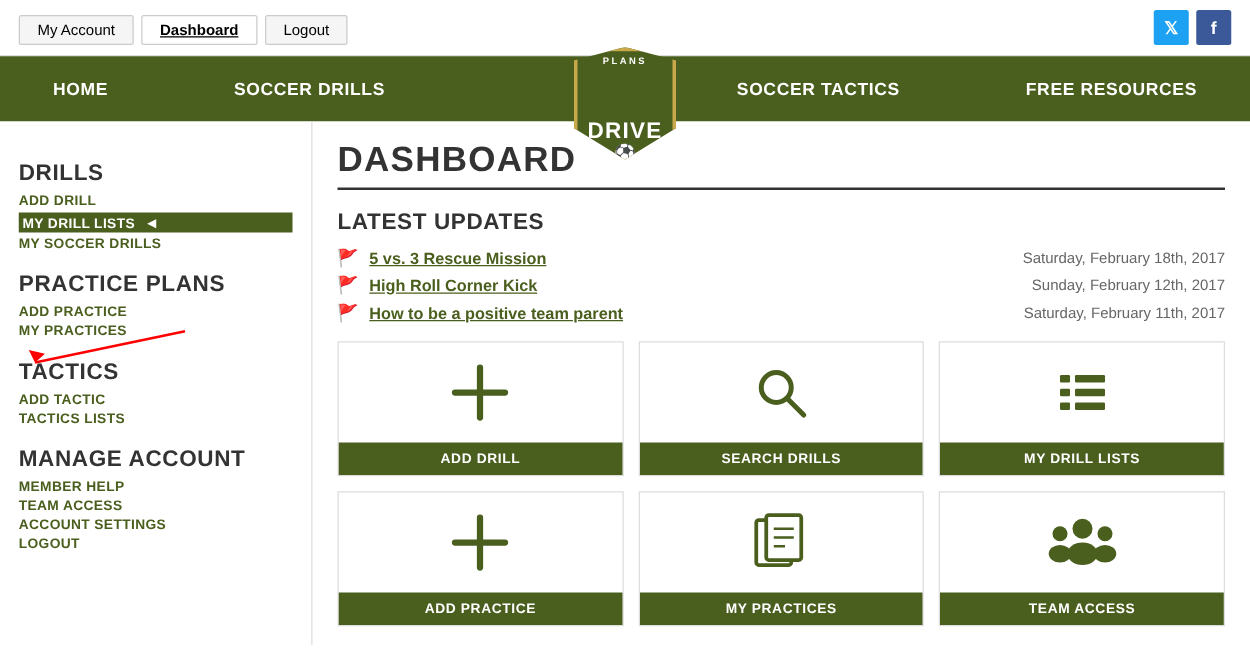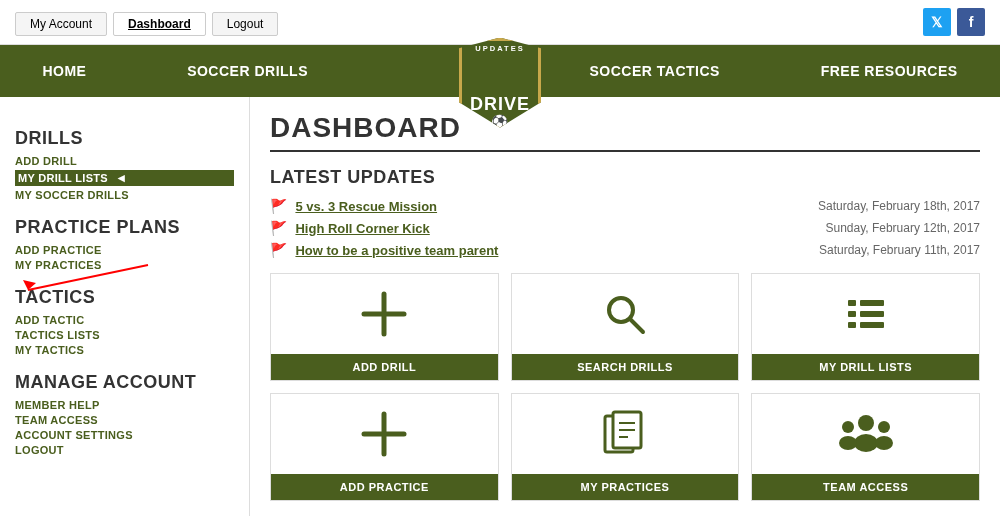--- a/index.html
+++ b/index.html
@@ -204,21 +204,21 @@
   <div class="main-nav">
     <div class="main-nav-item">HOME</div>
     <div class="main-nav-item">SOCCER DRILLS</div>
     <div class="main-nav-spacer"></div>
     <div class="main-nav-item">SOCCER TACTICS</div>
     <div class="main-nav-item">FREE RESOURCES</div>
   </div>
 
   <div style="position:absolute; left:50%; top:-10px; transform:translateX(-50%); z-index:20; width:88px; height:95px; display:flex; align-items:center; justify-content:center;">
     <div style="width:82px; height:90px; background:#4a5e1e; clip-path:polygon(50% 0%, 100% 12%, 100% 72%, 50% 100%, 0% 72%, 0% 12%); display:flex; flex-direction:column; align-items:center; justify-content:center; color:#fff; border:3px solid #c8a84b; position:relative;">
-      <span style="font-size:7.5px; letter-spacing:2px; font-weight:bold; margin-top:8px;">UPDATES</span>
+      <span style="font-size:7.5px; letter-spacing:2px; font-weight:bold; margin-top:8px;">PLANS</span>
       <span style="font-size:18px; font-weight:900; letter-spacing:1px; line-height:1;margin-top:42px;">DRIVE</span>
       <span style="font-size:14px; margin-top:1px;">⚽</span>
     </div>
   </div>
 </div>
 
 <div class="page-content annotation-container">
 
   <div class="sidebar">
 
@@ -240,21 +240,20 @@
     <div style="margin-top:12px;">
       <div class="sidebar-section-title">PRACTICE PLANS</div>
       <a class="sidebar-link">ADD PRACTICE</a>
       <a class="sidebar-link">MY PRACTICES</a>
     </div>
 
     <div style="margin-top:12px;">
       <div class="sidebar-section-title">TACTICS</div>
       <a class="sidebar-link">ADD TACTIC</a>
       <a class="sidebar-link">TACTICS LISTS</a>
-      <a class="sidebar-link">MY TACTICS</a>
     </div>
 
     <div style="margin-top:12px;">
       <div class="sidebar-section-title">MANAGE ACCOUNT</div>
       <a class="sidebar-link">MEMBER HELP</a>
       <a class="sidebar-link">TEAM ACCESS</a>
       <a class="sidebar-link">ACCOUNT SETTINGS</a>
       <a class="sidebar-link">LOGOUT</a>
     </div>
   </div>

